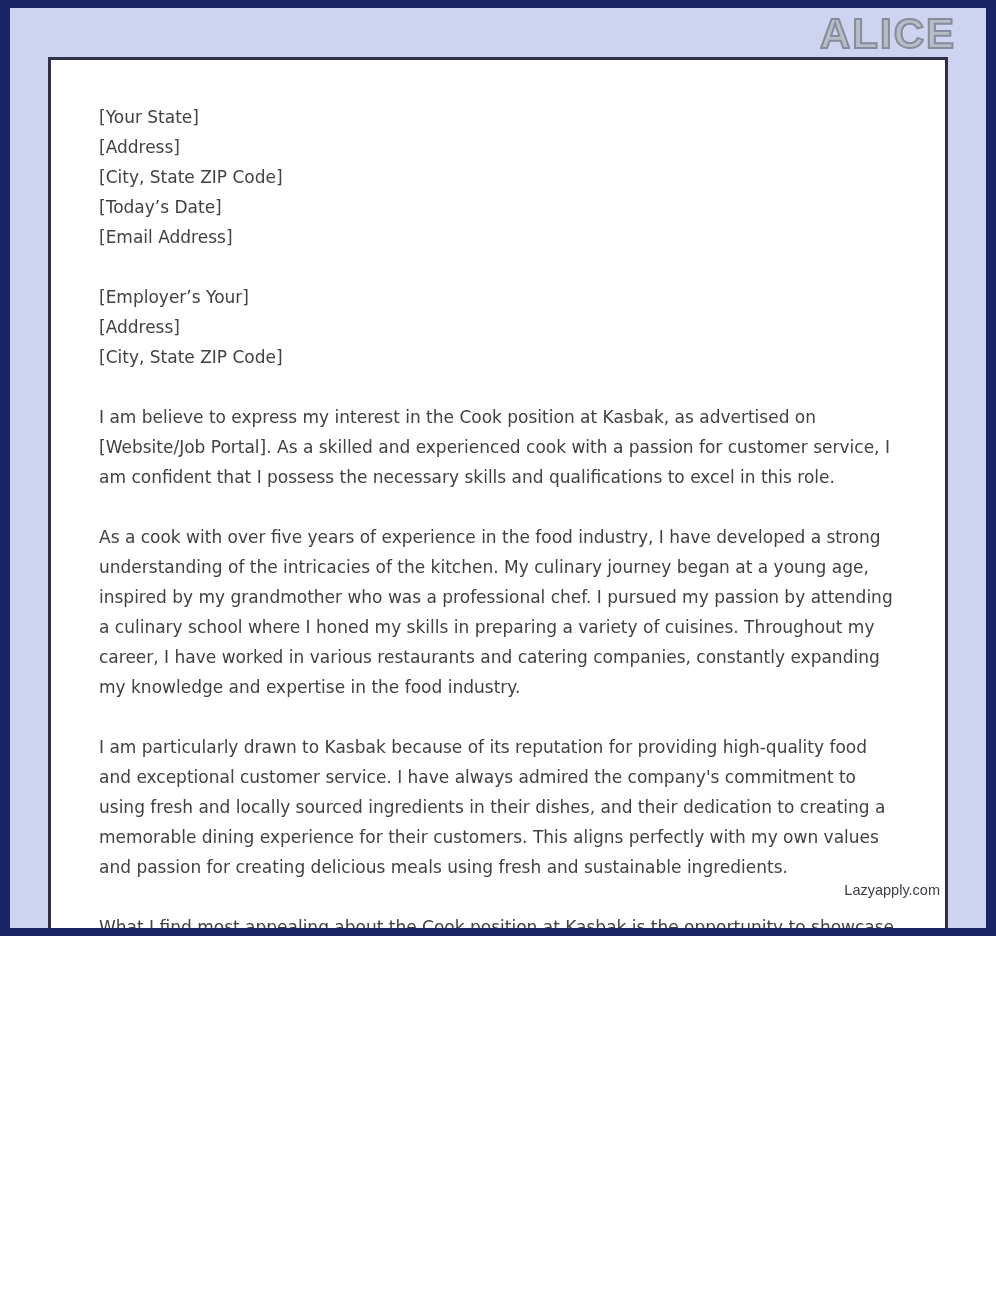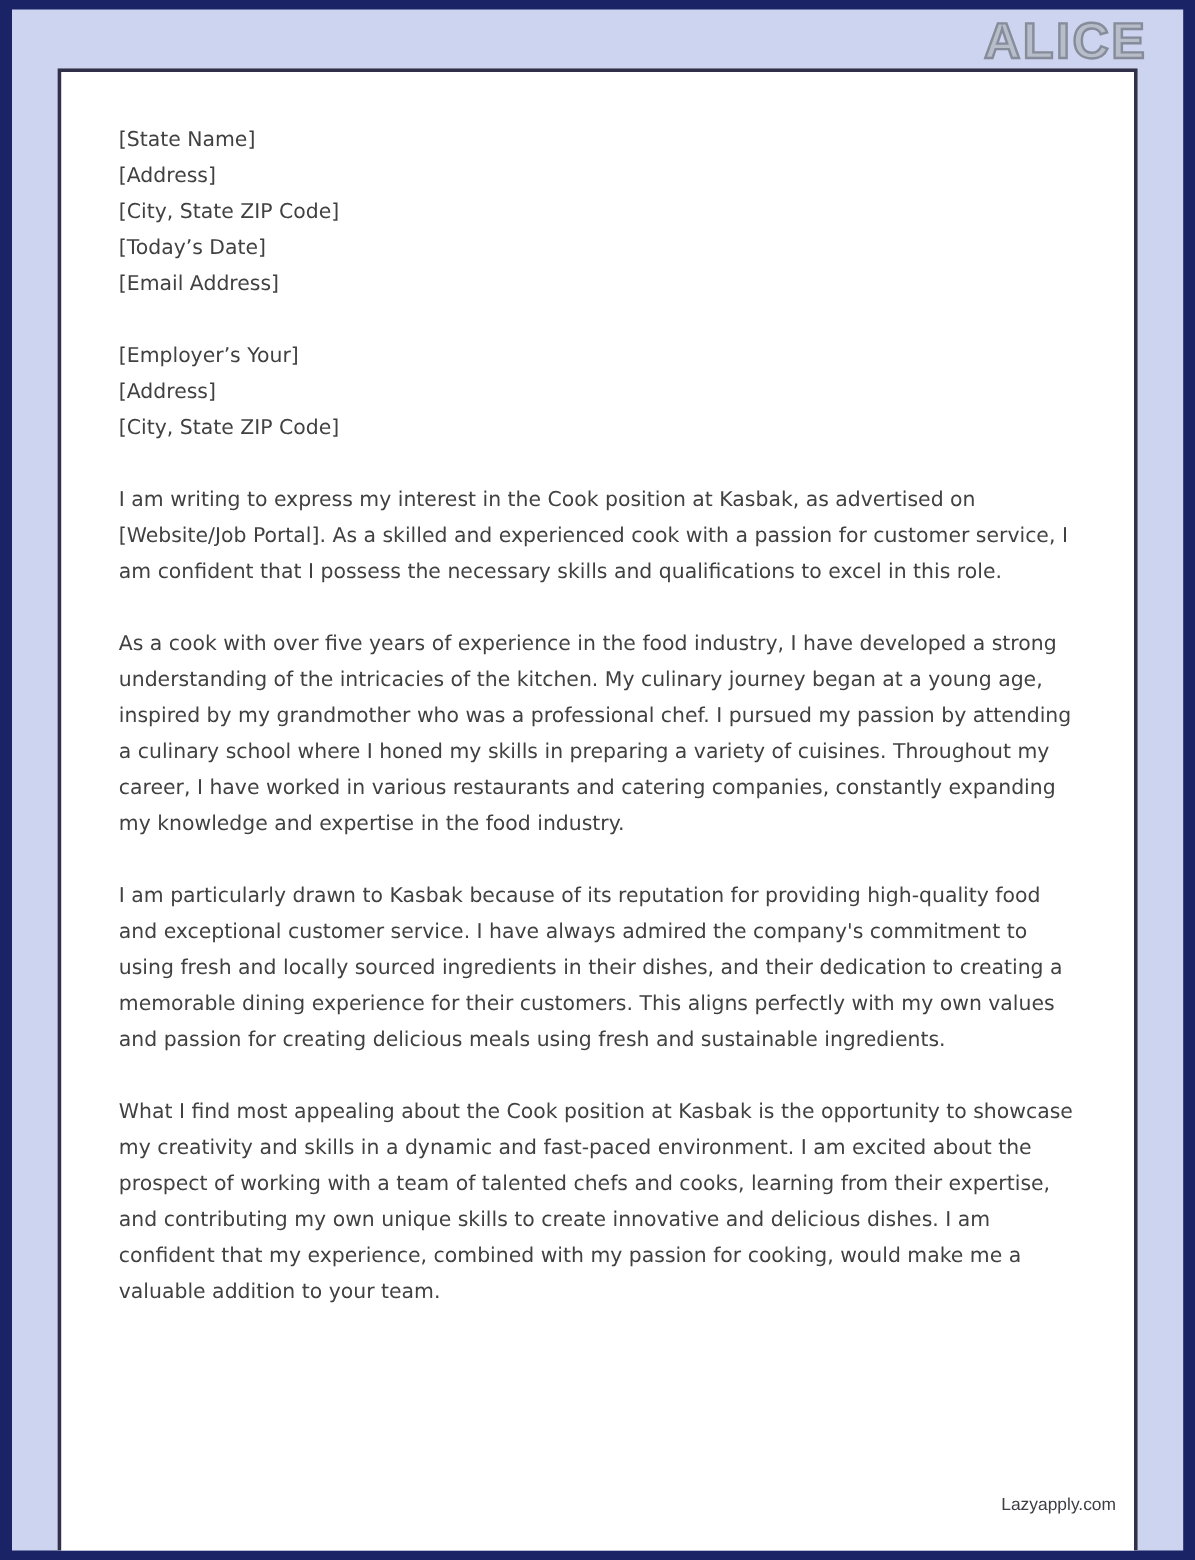--- a/index.html
+++ b/index.html
@@ -8,21 +8,21 @@
   }
   body {
     width: 996px;
     height: 1300px;
     overflow: hidden;
     font-family: "DejaVu Sans", sans-serif;
   }
   .canvas {
     position: relative;
     width: 996px;
-    height: 1300px;
+    height: 936px;
     box-sizing: border-box;
     background: #cdd4ef;
     border-top: 8px solid #1b2367;
     border-bottom: 8px solid #1b2367;
     border-left: 10px solid #1b2367;
     border-right: 10px solid #1b2367;
     overflow: hidden;
   }
   .red-marker {
     position: absolute;
@@ -64,21 +64,21 @@
     margin: 0 0 30px 0;
   }
   .letter p {
     margin: 0 0 30px 0;
   }
   .line {
     line-height: 30px;
   }
   .watermark {
     position: absolute;
-    right: 56px;
+    right: 46px;
     bottom: 30px;
     font-size: 14.5px;
     color: #3d3d46;
     z-index: 5;
     font-family: "Liberation Sans", sans-serif;
     margin-left: 29px;
   }
 </style>
 </head>
 <body>
@@ -86,35 +86,35 @@
 <div class="canvas">
 
   <div class="red-marker"></div>
 
   <div class="logo">ALICE</div>
 
   <div class="page">
     <div class="letter">
 
       <div class="block">
-        <div class="line">[State Name]</div>
+        <div class="line">[Your State]</div>
         <div class="line">[Address]</div>
         <div class="line">[City, State ZIP Code]</div>
         <div class="line">[Today’s Date]</div>
         <div class="line">[Email Address]</div>
       </div>
 
       <div class="block">
         <div class="line">[Employer’s Your]</div>
         <div class="line">[Address]</div>
         <div class="line">[City, State ZIP Code]</div>
       </div>
 
 
-      <p>I am writing to express my interest in the Cook position at Kasbak, as advertised on [Website/Job Portal]. As a skilled and experienced cook with a passion for customer service, I am confident that I possess the necessary skills and qualifications to excel in this role.</p>
+      <p>I am believe to express my interest in the Cook position at Kasbak, as advertised on [Website/Job Portal]. As a skilled and experienced cook with a passion for customer service, I am confident that I possess the necessary skills and qualifications to excel in this role.</p>
       <p>As a cook with over five years of experience in the food industry, I have developed a strong understanding of the intricacies of the kitchen. My culinary journey began at a young age, inspired by my grandmother who was a professional chef. I pursued my passion by attending a culinary school where I honed my skills in preparing a variety of cuisines. Throughout my career, I have worked in various restaurants and catering companies, constantly expanding my knowledge and expertise in the food industry.</p>
       <p>I am particularly drawn to Kasbak because of its reputation for providing high-quality food and exceptional customer service. I have always admired the company's commitment to using fresh and locally sourced ingredients in their dishes, and their dedication to creating a memorable dining experience for their customers. This aligns perfectly with my own values and passion for creating delicious meals using fresh and sustainable ingredients.</p>
       <p>What I find most appealing about the Cook position at Kasbak is the opportunity to showcase my creativity and skills in a dynamic and fast-paced environment. I am excited about the prospect of working with a team of talented chefs and cooks, learning from their expertise, and contributing my own unique skills to create innovative and delicious dishes. I am confident that my experience, combined with my passion for cooking, would make me a valuable addition to your team.</p>
 
     </div>
   </div>
 
   <div class="watermark">Lazyapply.com</div>
 
 </div>

